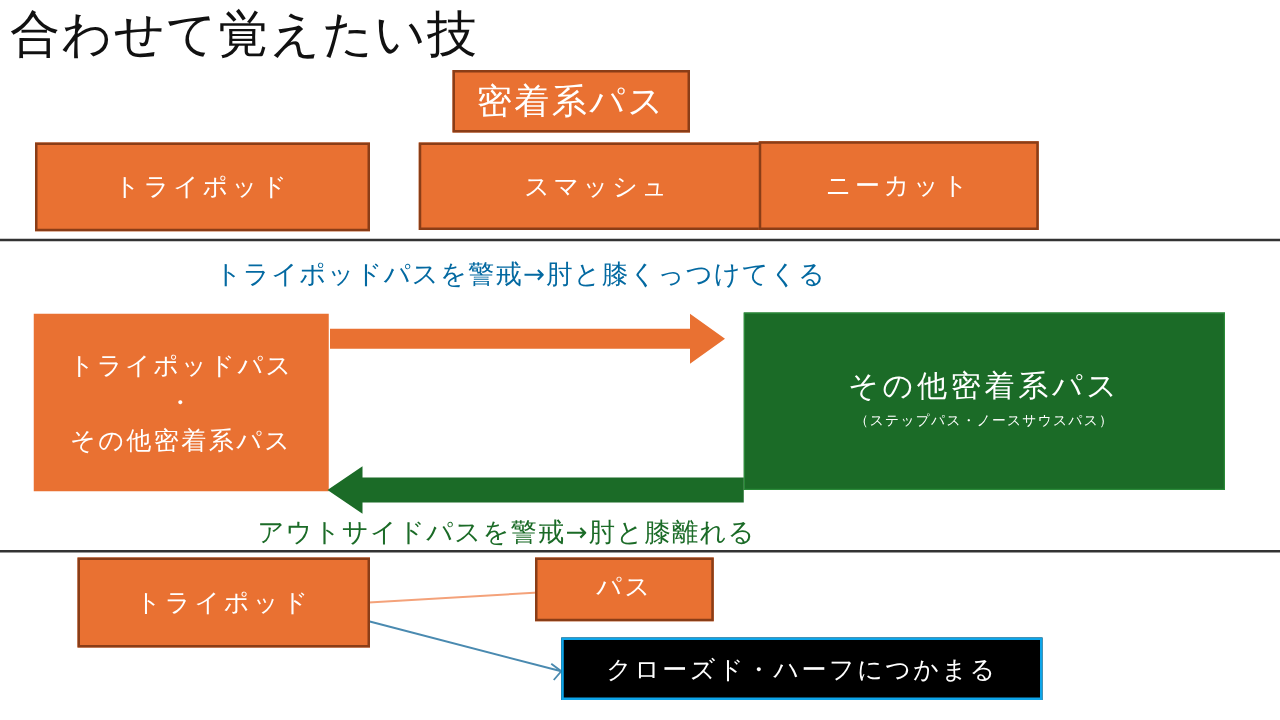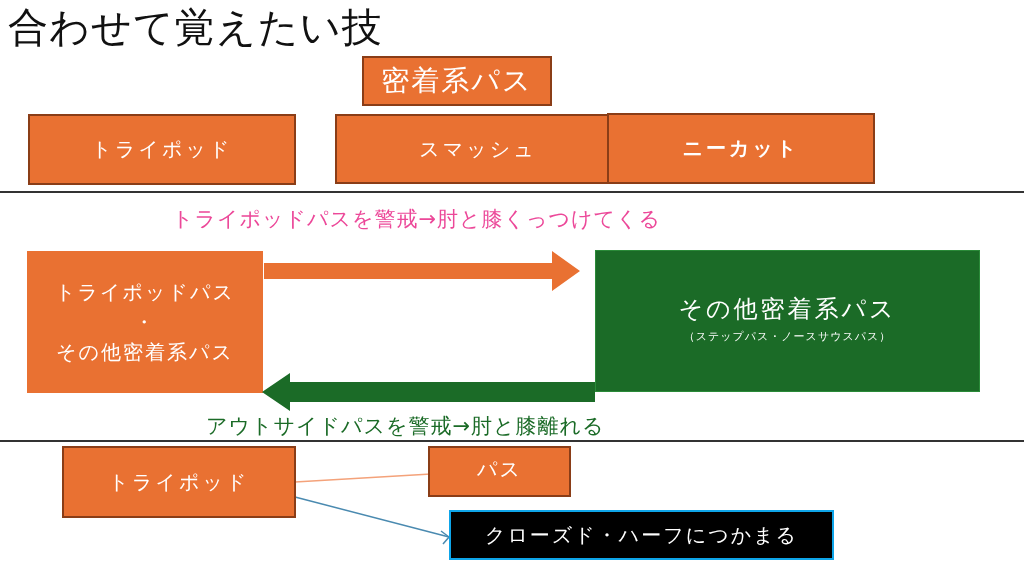--- a/index.html
+++ b/index.html
@@ -13,41 +13,41 @@
     position: absolute; display: flex; align-items: center; justify-content: center;
     color: #ffffff; text-align: right; box-sizing: border-box;
     font-weight: 300;
   }
   .orange { background: #e97132; }
   .orange.bordered { border: 2px solid #8a3d17; }
   .green { background: #1b6b27; border: 1px solid #2a8a38; }
   .blue { background: #000000; border: 2px solid #0ea5e9; font-family: Liberation Serif, serif; }
   .title { left: 8px; top: 0px; font-size: 40px; color: #111; letter-spacing: 1px; font-weight: 300; }
   .hr { position: absolute; left: 0; width: 1024px; height: 2px; background: #333; }
-  .label-orange { color: #ec4899; font-size: 21px; letter-spacing: 1px; }
+  .label-orange { color: #0369a1; font-size: 21px; letter-spacing: 1px; }
   .label-green { color: #1b6b27; font-size: 21px; letter-spacing: 1px; }
   .btxt { font-size: 20px; letter-spacing: 3px; }
   svg { position: absolute; left: 0; top: 0; }
 </style>
 </head>
 <body>
 
 <div class="abs title">合わせて覚えたい技</div>
 
 <div class="box orange bordered" style="left:362px; top:56px; width:190px; height:50px; font-size:28px; letter-spacing:2px;">
   <span>密着系パス</span>
 </div>
 
 <div class="box orange bordered btxt" style="left:28px; top:114px; width:268px; height:71px;">
   <span>トライポッド</span>
 </div>
 <div class="box orange bordered btxt" style="left:335px; top:114px; width:286px; height:70px;">
   <span>スマッシュ</span>
 </div>
-<div class="box orange bordered btxt" style="left:607px; top:113px; width:268px; height:71px;font-weight:bold;">
+<div class="box orange bordered btxt" style="left:607px; top:113px; width:224px; height:71px;">
   <span>ニーカット</span>
 </div>
 
 <div class="hr" style="top:191px;"></div>
 
 <div class="abs label-orange" style="left:172px; top:205px;">トライポッドパスを警戒→肘と膝くっつけてくる</div>
 
 <div class="box orange" style="left:27px; top:251px; width:236px; height:142px; flex-direction:column; font-size:20px; letter-spacing:2px; line-height:30px;">
   <span>トライポッドパス</span>
   <span>・</span>

